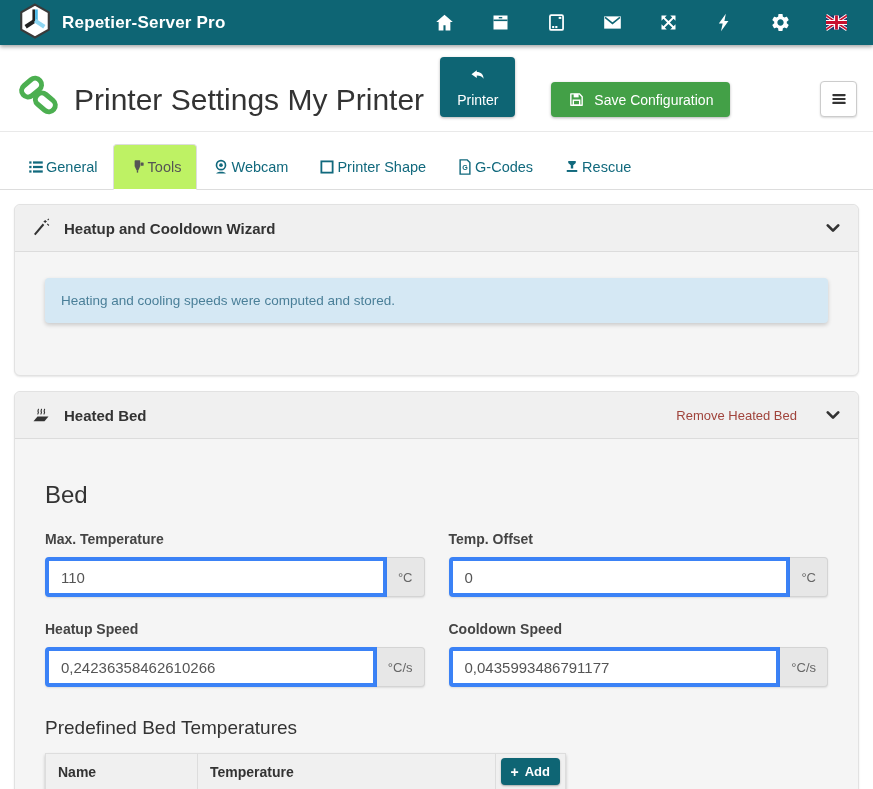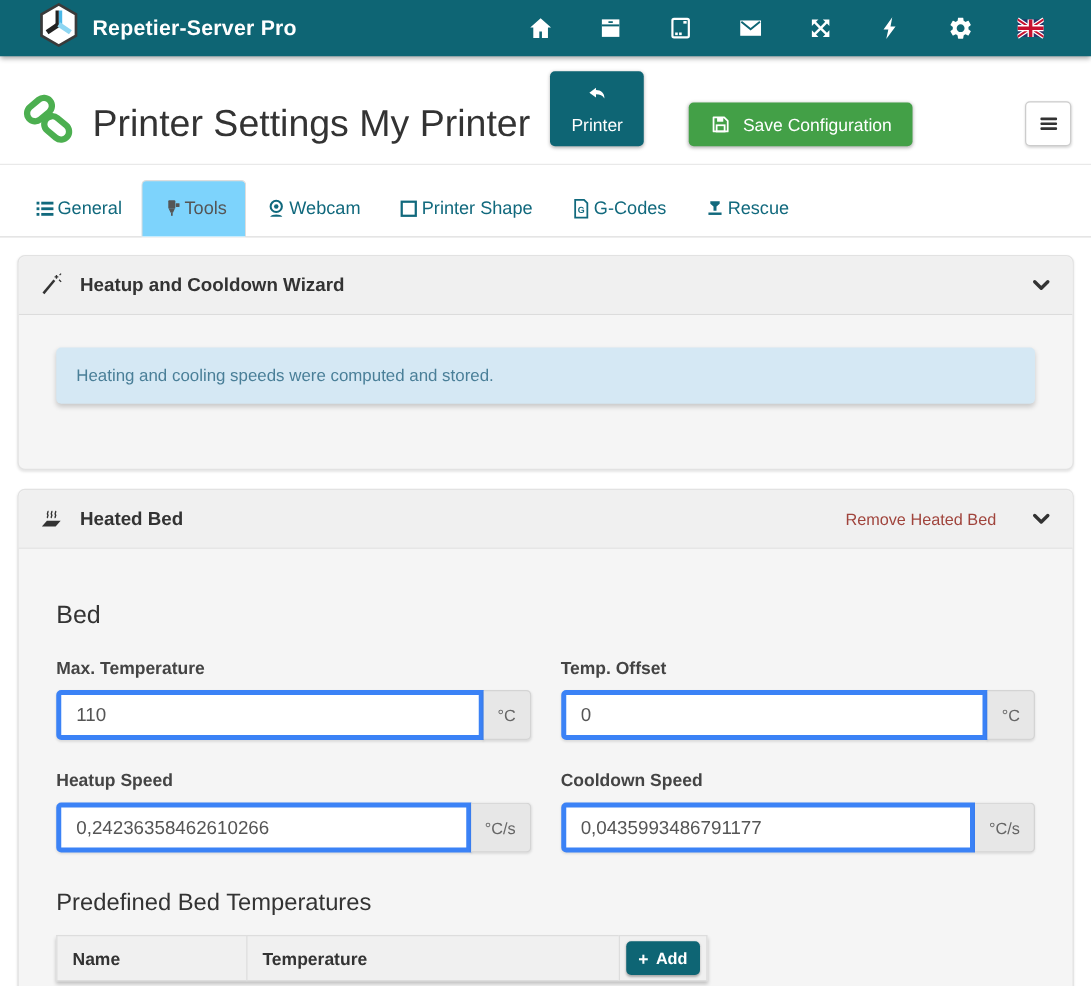--- a/index.html
+++ b/index.html
@@ -2,21 +2,21 @@
 <html><head>
 <meta charset="utf-8">
 <style>
   * { margin:0; padding:0; box-sizing:border-box; }
   html,body { background:#fff; }
   body { font-family:"Liberation Sans", sans-serif; width:873px; }
   .page { width:873px; height:789px; background:#fff; overflow:hidden; }
 
   
   .navbar { height:45px; background:#0e6574; display:flex; align-items:center;
-            padding:0 31px; box-shadow:0 2px 4px rgba(0,0,0,.35); position:relative; z-index:5; }
+            padding:0 19px; box-shadow:0 2px 4px rgba(0,0,0,.35); position:relative; z-index:5; }
   .brand { display:flex; align-items:center; gap:11px; }
   .brand-title { color:#fff; font-size:17px; font-weight:700; letter-spacing:.2px; }
   .nav-icons { margin-left:auto; display:flex; align-items:center; gap:33px; margin-right:6px; }
   .nav-icon { width:23px; height:23px; display:flex; align-items:center; justify-content:center; cursor:pointer; }
   .nav-icon svg { width:21px; height:21px; }
 
   
   .page-header { display:flex; align-items:flex-end; padding:12px 16px 14px 16px;
                  border-bottom:1px solid #e9e9e9; }
   .link-icon { width:44px; height:44px; }
@@ -30,42 +30,42 @@
   .btn-menu { margin-left:auto; background:#fff; border:1px solid #ccc; border-radius:4px;
               width:37px; height:36px; display:flex; align-items:center; justify-content:center;
               cursor:pointer; box-shadow:0 1px 2px rgba(0,0,0,.15); }
   .btn-menu svg { width:20px; height:20px; }
 
   
   .tabs { display:flex; align-items:flex-end; padding:12px 12px 0 12px; border-bottom:1px solid #ddd; }
   .tab { display:flex; align-items:center; gap:1px; padding:13px 15px; font-size:14.5px;
          color:#11697d; cursor:pointer; margin-bottom:0; }
   .tab svg { width:18px; height:18px; flex:0 0 auto; }
-  .tab.active { background:#7dd3fc; border:1px solid #ddd; border-bottom:1px solid #fff;
+  .tab.active { background:#bef264; border:1px solid #ddd; border-bottom:1px solid #fff;
                 border-radius:4px 4px 0 0; color:#555; margin-bottom:-1px; }
 
   
   .panel { margin:14px 14px 0 14px; background:#f5f5f5; border:1px solid #e2e2e2;
            border-radius:6px; box-shadow:0 1px 2px rgba(0,0,0,.10); }
   .panel + .panel { margin-top:15px; }
   .panel-header { display:flex; align-items:center; gap:13px; padding:13px 16px;
                   background:#f0f0f0; border-bottom:1px solid #dcdcdc; border-radius:6px 6px 0 0;
                   cursor:pointer; }
   .panel-title { font-size:15px; font-weight:600; color:#333; }
   .panel-header .hdr-icon { width:20px; height:20px; }
   .chevron { margin-left:auto; width:18px; height:18px; cursor:pointer; }
   .remove-link { margin-left:auto; font-size:13px; color:#a0443c; cursor:pointer; }
   .remove-link + .chevron { margin-left:14px; }
 
   .wizard-body { padding:26px 30px 52px 30px; }
   .alert-info { background:#d5e8f4; color:#4a7f98; font-size:13.5px; padding:15px 16px;
                 border-radius:4px; box-shadow:0 2px 4px rgba(0,0,0,.18); }
 
   .bed-body { padding:28px 30px 38px 30px; }
-  .section-title { font-size:20px; font-weight:500; color:#333; margin:14px 0 22px 0; }
+  .section-title { font-size:24px; font-weight:500; color:#333; margin:14px 0 22px 0; }
   .form-grid { display:grid; grid-template-columns:1fr 1fr; column-gap:24px; row-gap:24px; }
   .field-label { display:block; font-size:14px; font-weight:700; color:#444; margin-bottom:10px; }
   .input-group { display:flex; }
   .input-group input { flex:1; min-width:0; height:40px; border:4px solid #3b82f6;
         border-radius:4px 0 0 4px; padding:0 12px; font-family:"Liberation Sans",sans-serif;
         font-size:15px; color:#555; background:#fff; box-shadow:0 1px 2px rgba(0,0,0,.10); outline:none; }
   .input-addon { display:flex; align-items:center; padding:0 11px; background:#e7e7e7;
         border:1px solid #d4d4d4; border-left:none; border-radius:0 4px 4px 0;
         color:#666; font-size:13px; box-shadow:0 1px 2px rgba(0,0,0,.10); }
 

